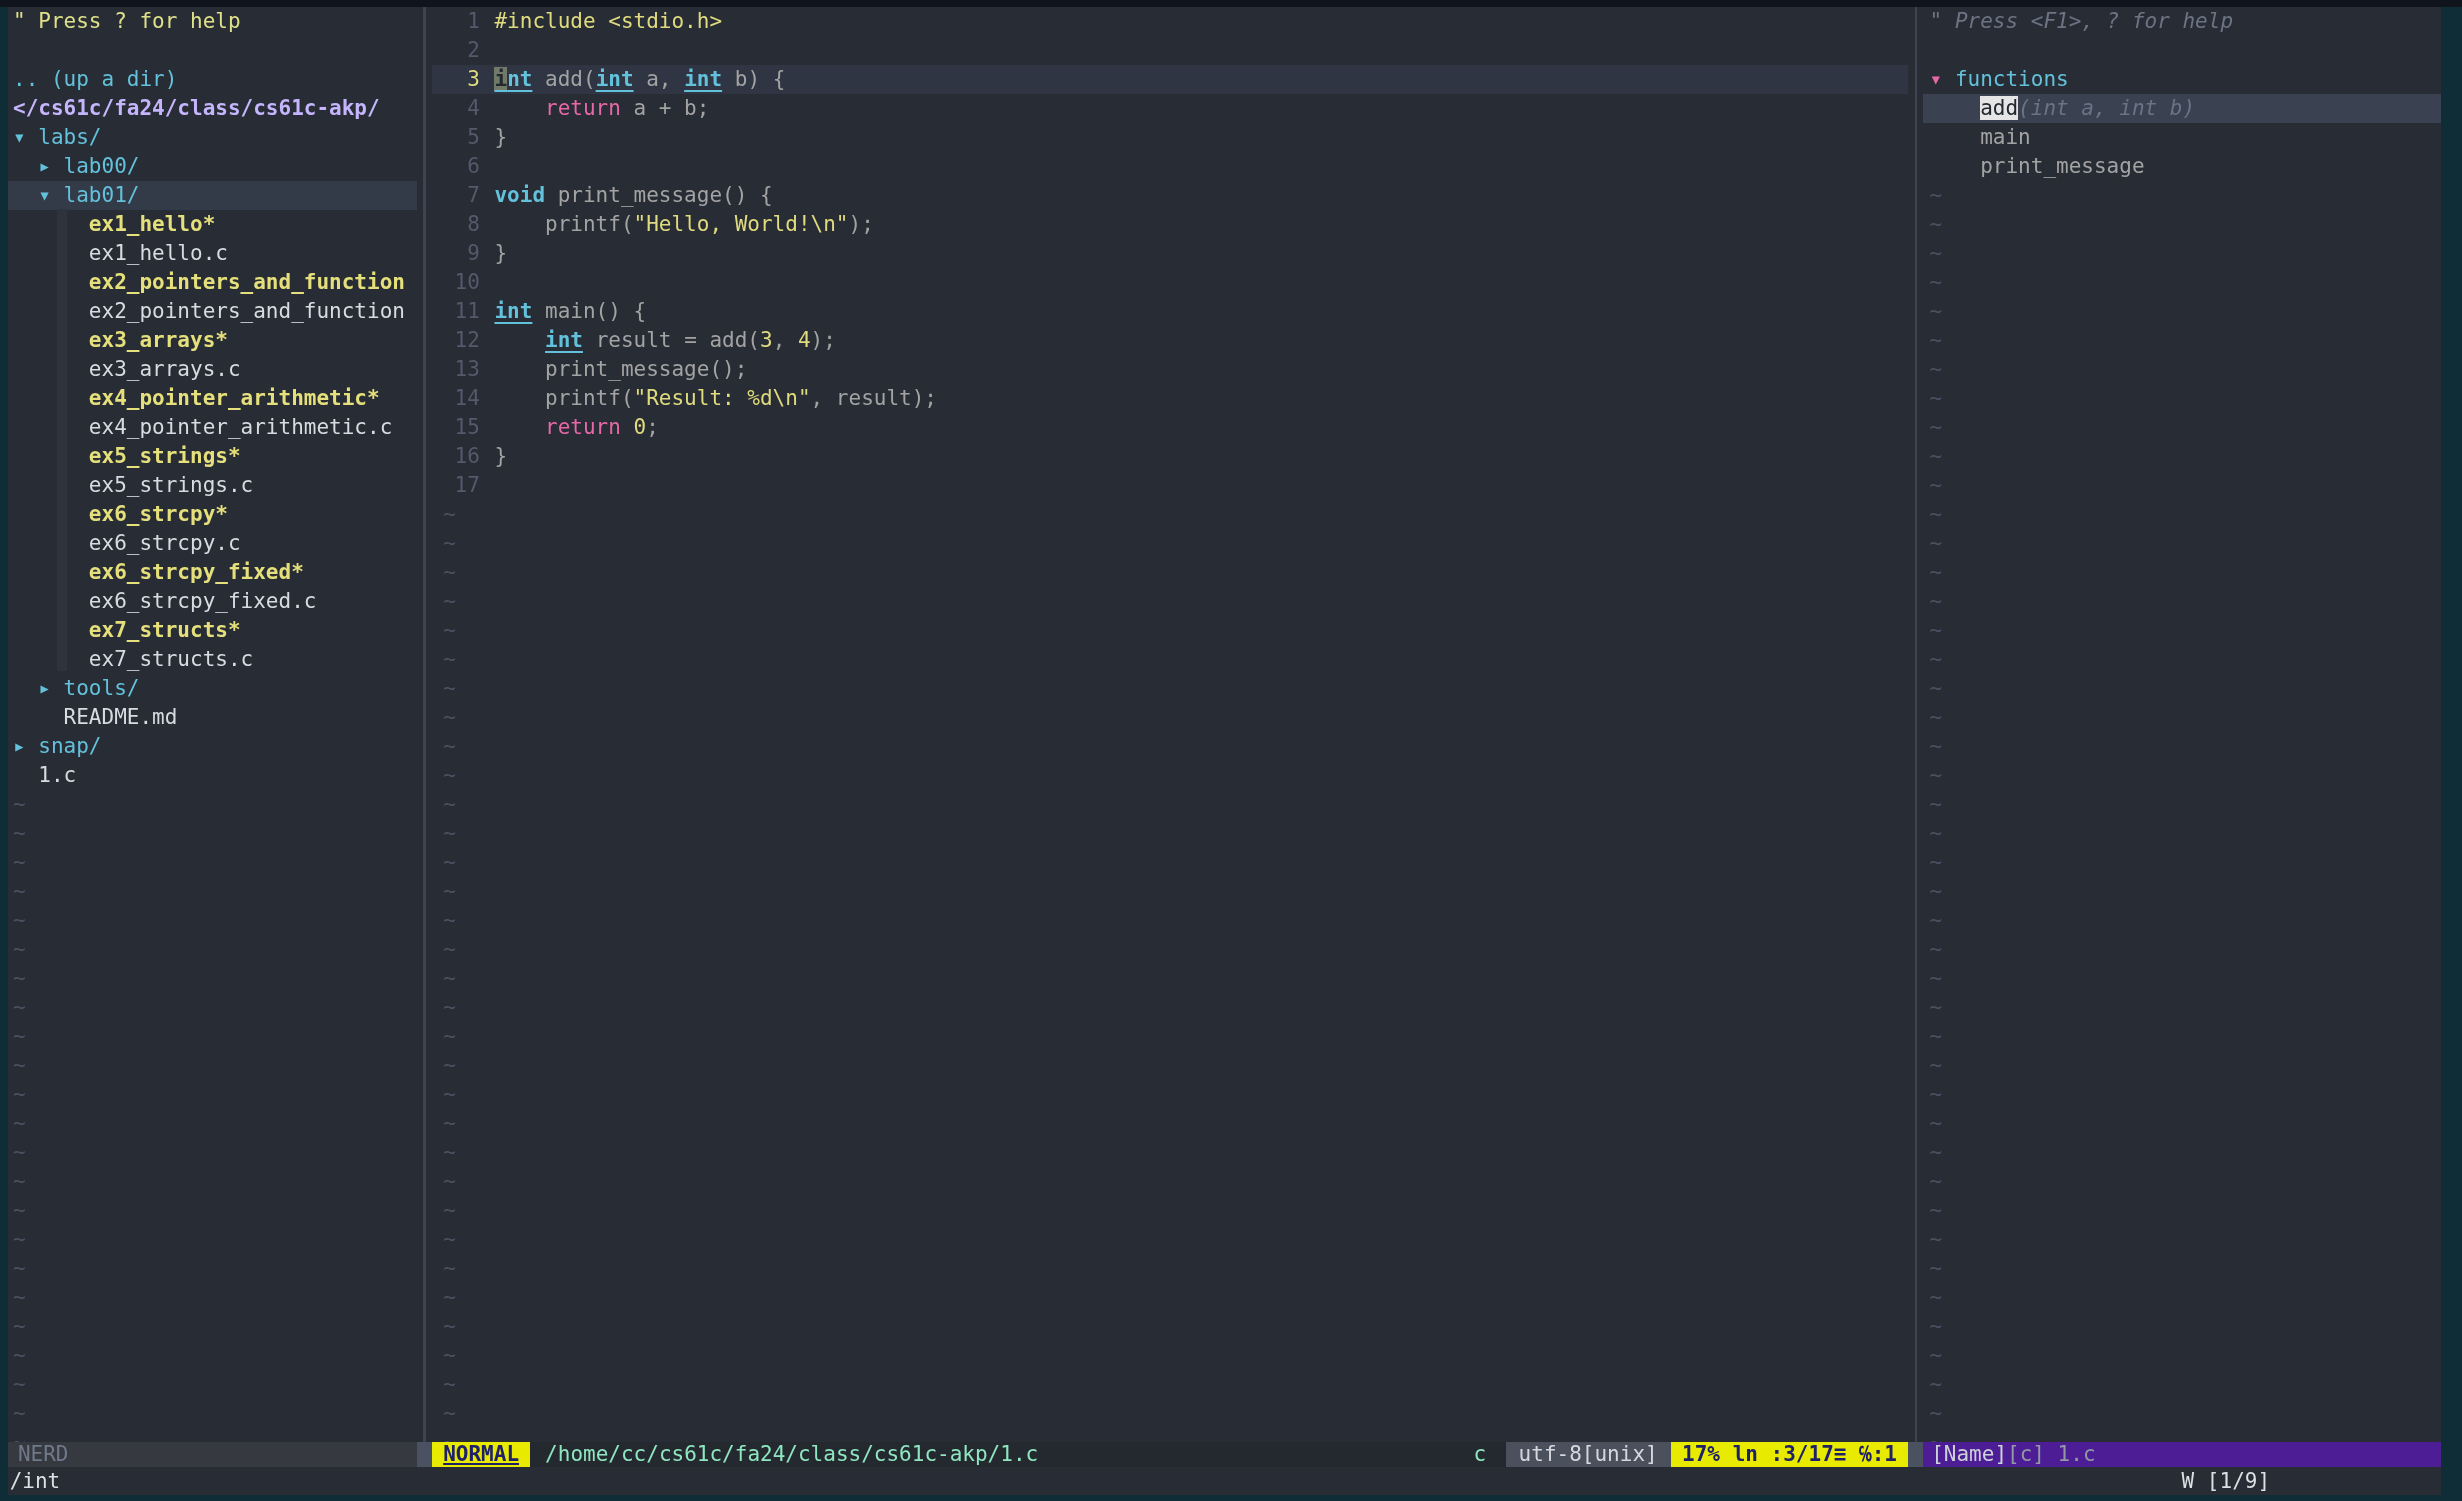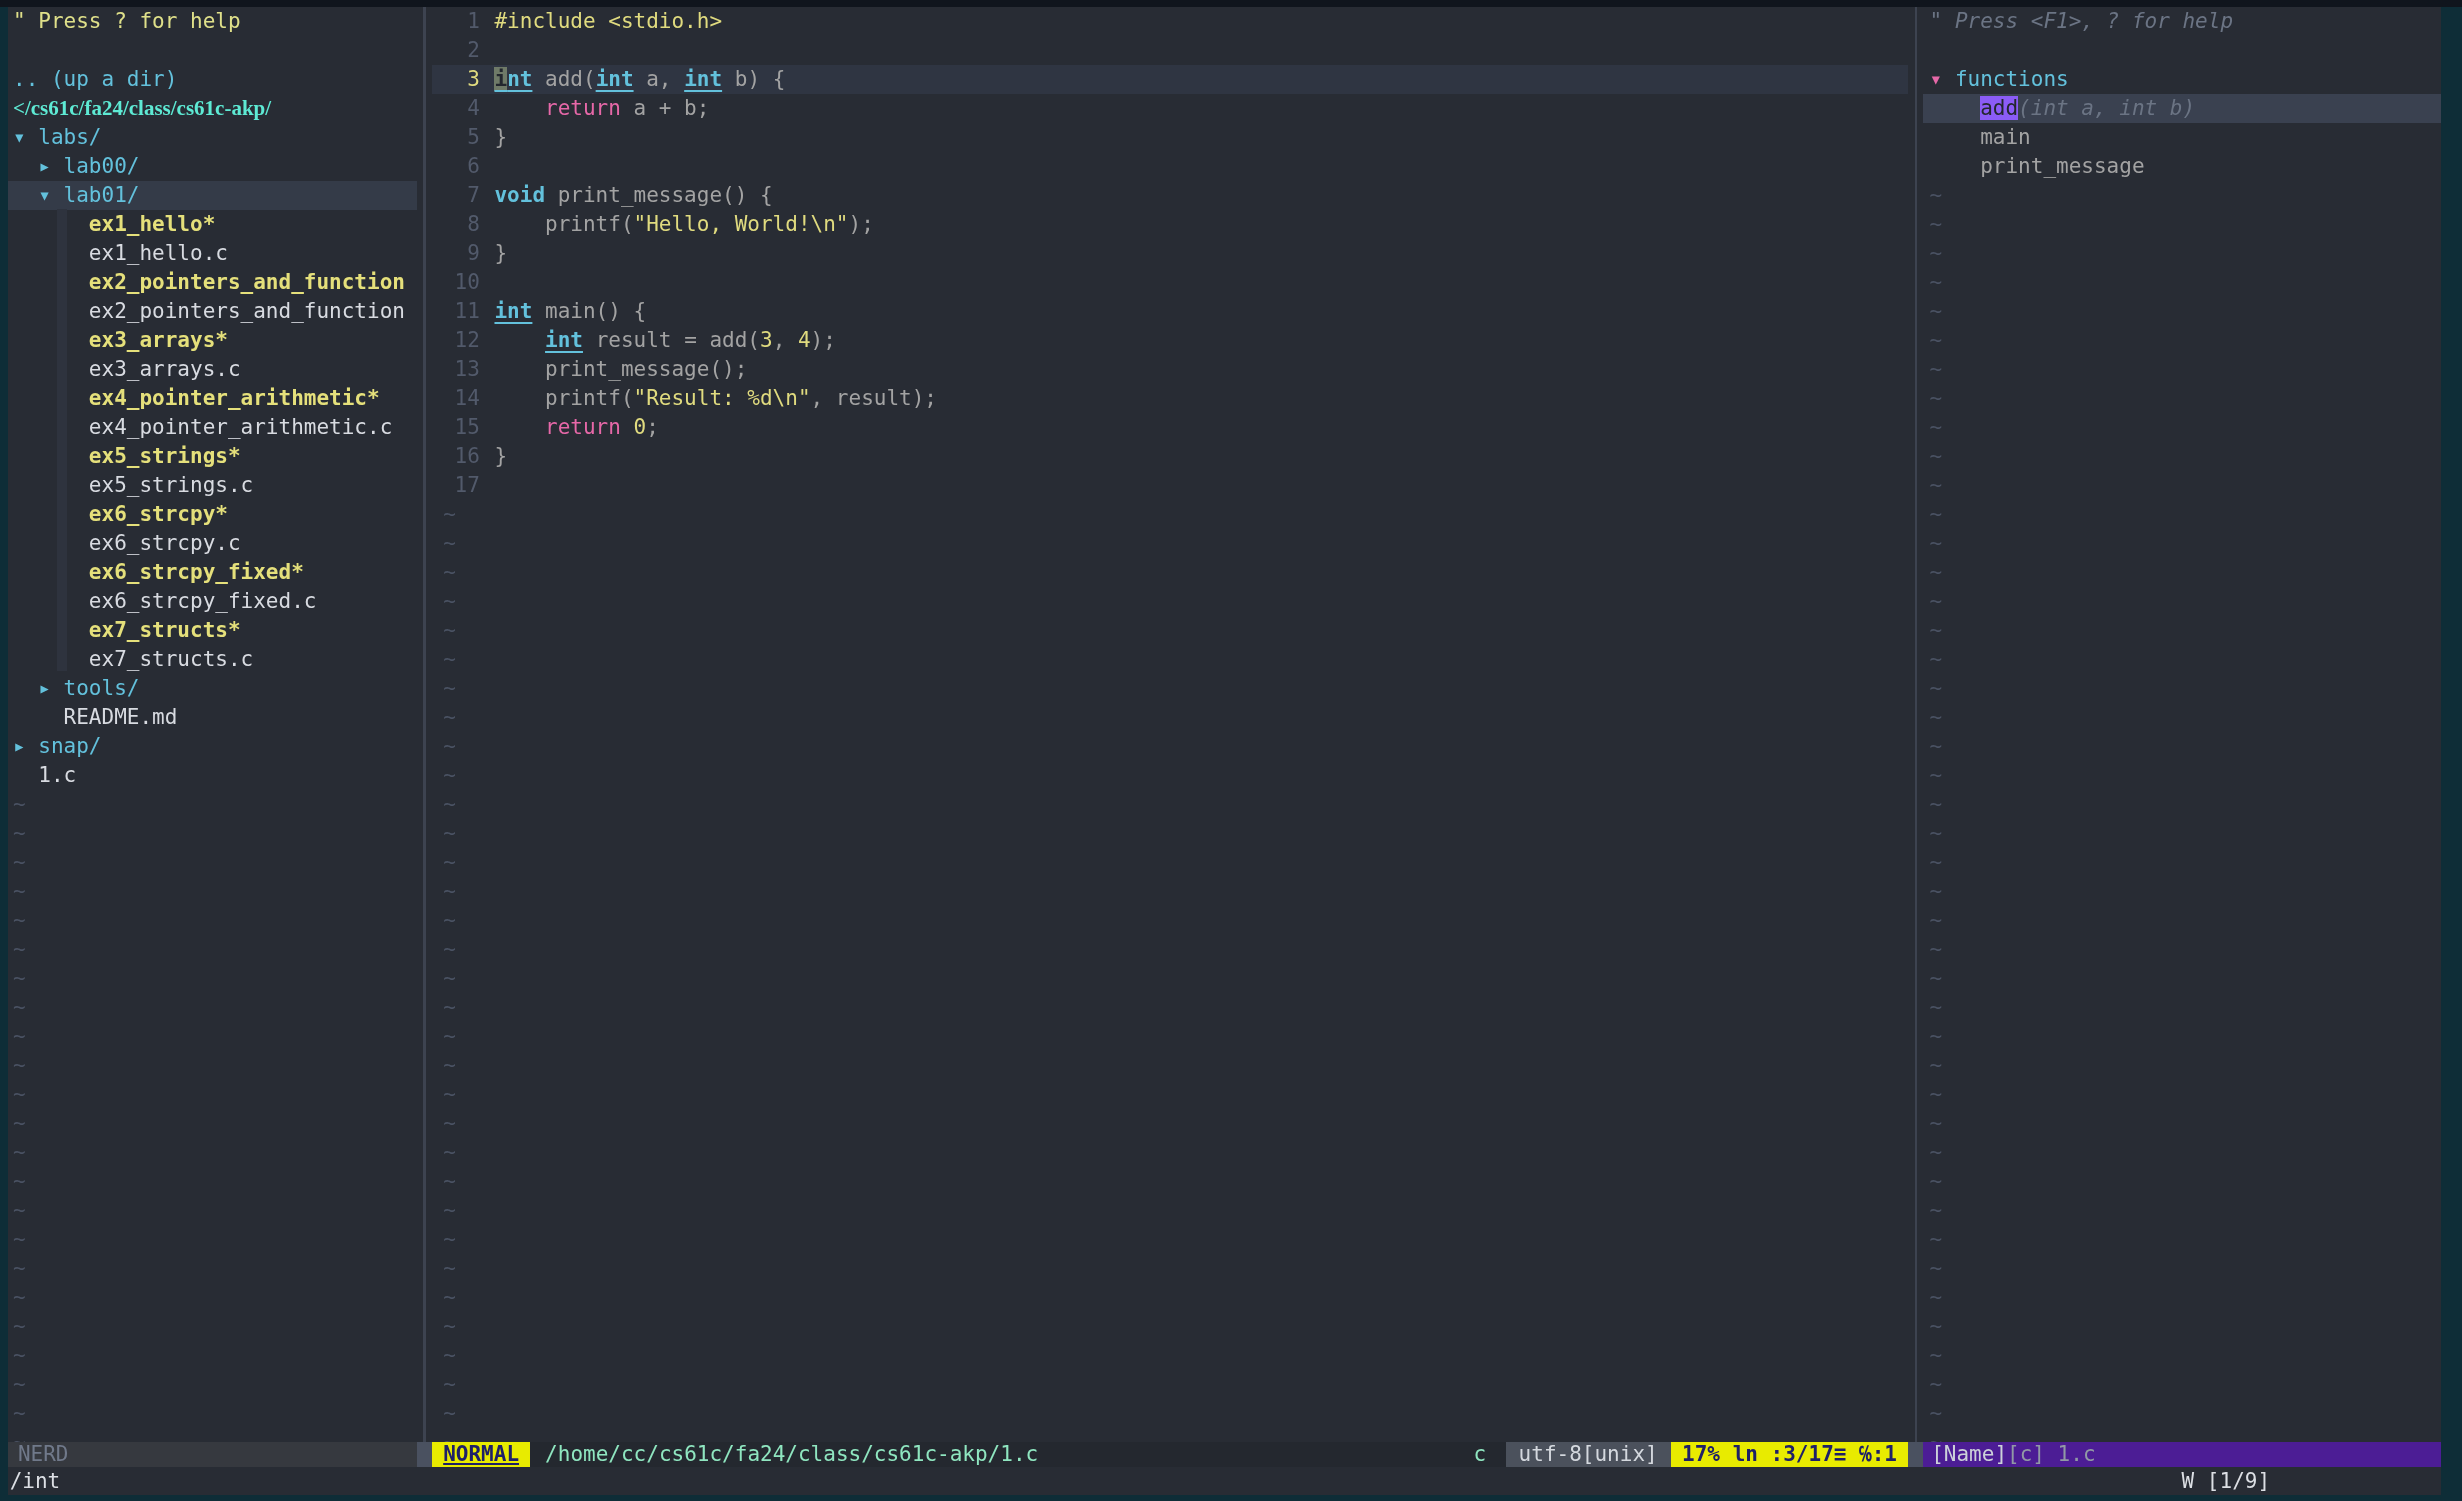--- a/index.html
+++ b/index.html
@@ -24,21 +24,21 @@
   .vsep .line i{display:block;width:2.4px;background:#3d4350;}
   .vsep .stub{height:24.4px;background:#4a5160;}
   .rows{flex:1;overflow:hidden;position:relative;}
   .row{height:29px;line-height:29px;white-space:pre;}
   .tilde{color:#4a5263;}
   
   .tree-rows .row{padding-left:4.9px;}
   .row.selected{background:#343b48;}
   .c-help{color:#dfe08a;}
   .c-dir{color:#63c1dc;}
-  .c-root{color:#5eead4;font-weight:700;font-family:Liberation Serif, serif;}
+  .c-root{color:#c4b5fd;font-weight:700;}
   .c-exec{color:#e5e07b;font-weight:700;}
   .c-file{color:#d8dbe1;}
   .indent-guide{position:absolute;left:49px;top:202px;width:9.8px;height:462px;background:#2e333e;}
   
   .code-rows .row{display:flex;}
   .code-rows .row.cursorline{background:#2f3542;}
   .gutter{display:inline-block;width:48px;text-align:right;color:#525a6b;flex:0 0 48px;}
   .cursorline .gutter{color:#e0db7f;}
   .codetext{padding-left:14.7px;white-space:pre;}
   .code-rows .row.tilde-row{padding-left:11.4px;display:block;}
@@ -47,21 +47,21 @@
   .tk-tu{color:#63c1dc;font-weight:700;text-decoration:underline;text-decoration-color:#63c1dc;text-decoration-thickness:1.6px;text-underline-offset:4.1px;}
   .tk-k{color:#e668a8;font-weight:400;}
   .tk-s,.tk-n,.tk-pp{color:#e0db7f;}
   .tk-cursor{background:#6f7a68;color:#23272e;font-weight:700;text-decoration:underline;text-decoration-color:#63c1dc;text-decoration-thickness:1.6px;text-underline-offset:4.1px;}
   
   .tag-rows .row{padding-left:6.5px;}
   .tag-rows .row.selected{background:#3a4150;}
   .tk-thelp{color:#6b7484;font-style:italic;}
   .tk-arrow{color:#e668a8;}
   .tk-dir{color:#63c1dc;}
-  .tk-tag-active{background:#8b5cf6;color:#23272e;}
+  .tk-tag-active{background:#e5e5e5;color:#23272e;}
   .tk-sig{color:#6b7484;font-style:italic;}
   
   .statusline{height:24.4px;flex:0 0 24.4px;display:flex;align-items:center;overflow:hidden;}
   .sl-tree{background:#36393f;color:#70798a;padding-left:9.8px;}
   .sl-code{background:#24282f;}
   .sl-tags{background:#4c1d95;padding-left:8.1px;}
   .sl-tags .nm1{color:#ccd1d9;}
   .sl-tags .nm2{color:#9199a5;}
   .seg-mode{background:#e8eb00;color:#1e2068;font-weight:700;padding:0 11.4px;height:100%;display:flex;align-items:center;text-decoration:underline;}
   .seg-path{color:#8fe6c0;margin-left:14.7px;}

